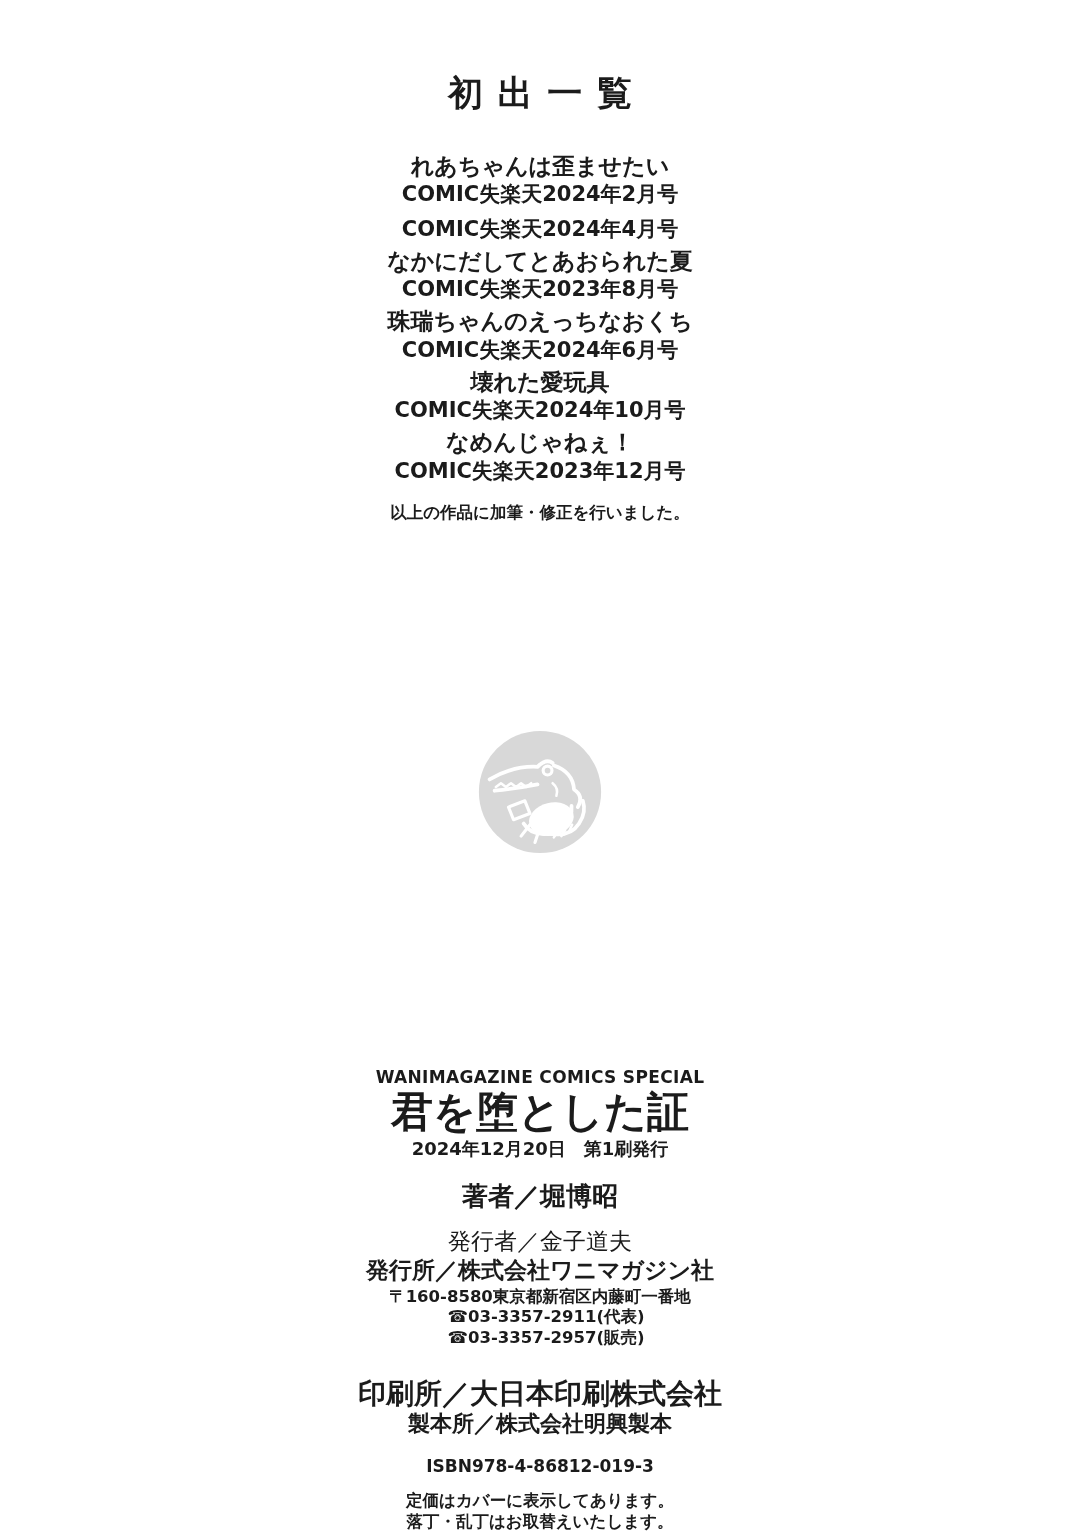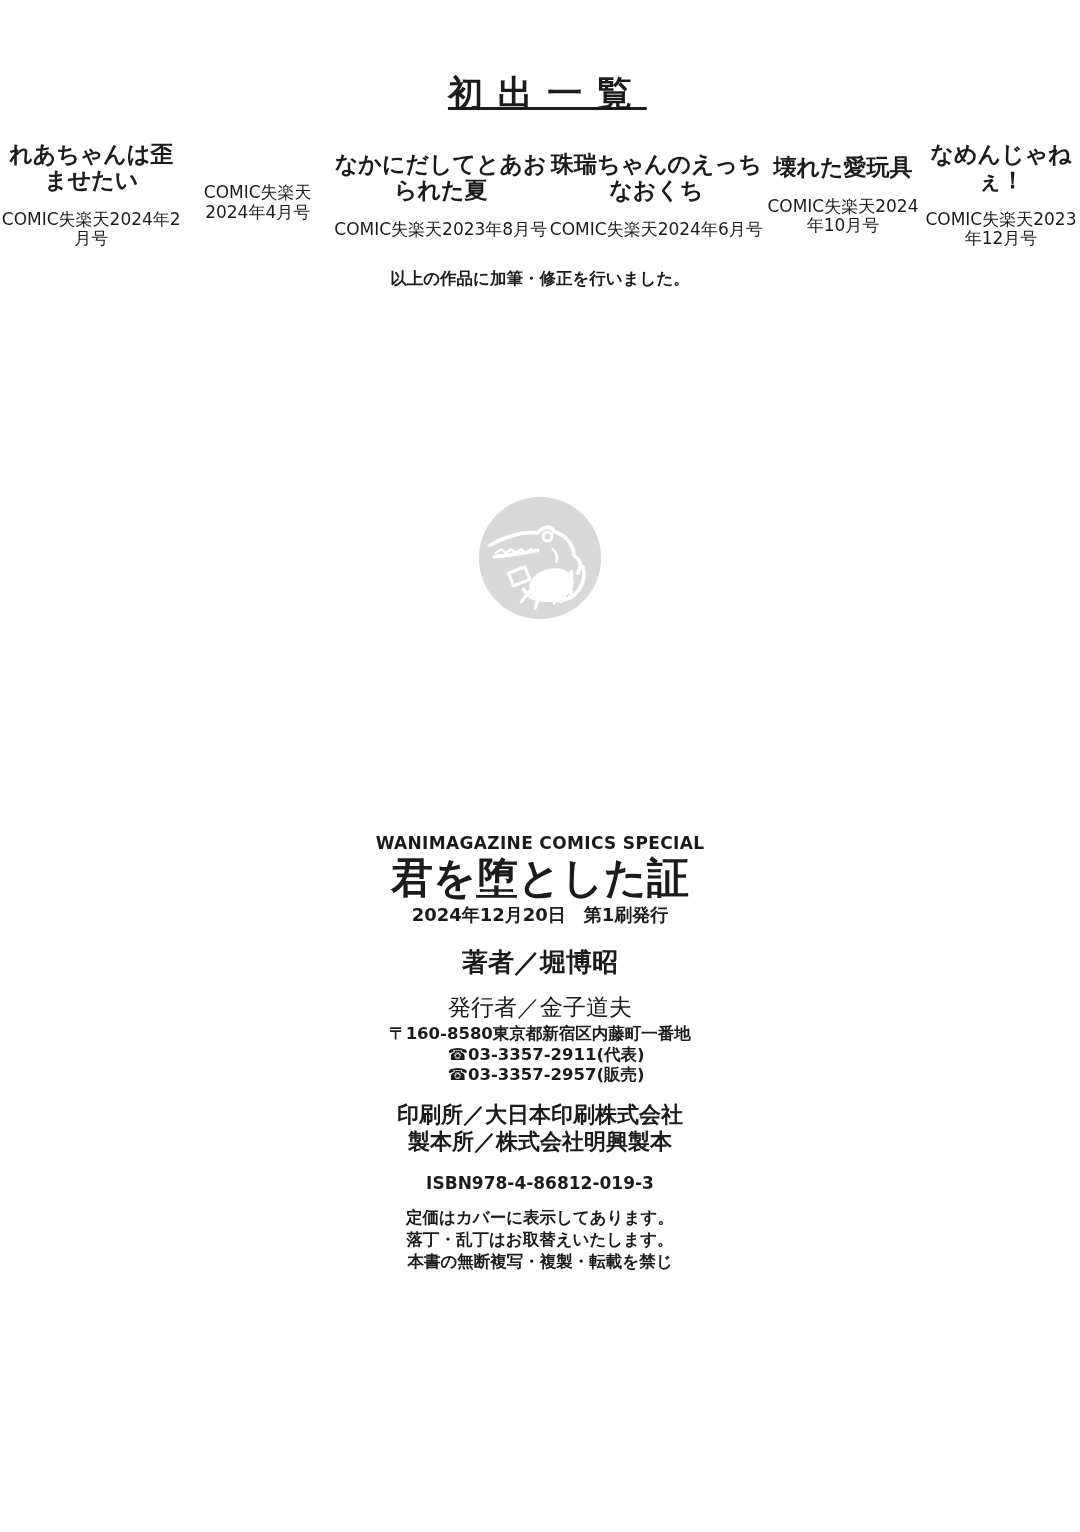--- a/index.html
+++ b/index.html
@@ -20,35 +20,34 @@
     flex-direction: column;
     align-items: center;
     padding-top: 70px;
     text-align: center;
   }
   .list-title {
     font-size: 35px;
     font-weight: 700;
     letter-spacing: 0.42em;
     text-indent: 0.42em;
-    margin-bottom: 24px;
-    text-decoration: underline;
+    margin-bottom: 36px;
   }
-  .entries { display: flex; flex-direction: row; align-items: center; }
+  .entries { display: flex; flex-direction: column; align-items: center; }
   .entry { margin-bottom: 7px; }
   .entry-title {
     font-size: 23px;
     font-weight: 700;
     line-height: 1.15;
   }
   .entry-source {
-    font-size: 17px;
-    font-weight: 400;
+    font-size: 21px;
+    font-weight: 700;
     line-height: 1.15;
-    margin-top: 16px;
+    margin-top: 3px;
   }
   .edit-note {
     font-size: 16.5px;
     font-weight: 700;
     margin-top: 12px;
   }
   .logo-wrap {
     margin-top: 205px;
     width: 126px;
     height: 126px;
@@ -61,21 +60,21 @@
   }
   .series-label { font-size: 17px; font-weight: 700; letter-spacing: 0.02em; }
   .book-title   { font-size: 42px; font-weight: 700; margin-top: 2px; line-height: 1.1; }
   .print-date   { font-size: 18px; font-weight: 700; margin-top: 2px; text-align: right; }
   .author-line  { font-size: 26px; font-weight: 700; margin-top: 18px; }
   .copyright    { font-size: 17px; font-weight: 700; margin-top: 3px; }
   .pub-person   { font-size: 23px; font-weight: 400; margin-top: 13px; line-height: 1.25; }
   .pub-company  { font-size: 23px; font-weight: 700; line-height: 1.25; }
   .pub-address  { font-size: 16.5px; font-weight: 700; margin-top: 2px; line-height: 1.25; }
   .pub-phone    { font-size: 16.5px; font-weight: 700; line-height: 1.25; margin-left: 12px; }
-  .printer-line { font-size: 22px; font-weight: 700; margin-top: 16px; line-height: 1.22; }
+  .printer-line { font-size: 28px; font-weight: 700; margin-top: 28px; line-height: 1.22; }
   .binder-line  { font-size: 22px; font-weight: 700; line-height: 1.22; }
   .isbn-line    { font-size: 17px; font-weight: 700; margin-top: 18px; }
   .notices      { margin-top: 14px; }
   .notice-line  { font-size: 16.5px; font-weight: 700; line-height: 1.32; }
 </style>
 </head>
 <body>
 
 <div class="page">
 
@@ -128,20 +127,21 @@
       </g>
     </svg>
   </div>
 
   <div class="colophon">
     <div class="series-label">WANIMAGAZINE COMICS SPECIAL</div>
     <div class="book-title">君を堕とした証</div>
     <div class="print-date">2024年12月20日　第1刷発行</div>
     <div class="author-line">著者／堀博昭</div>
     <div class="pub-person">発行者／金子道夫</div>
+    <div class="pub-company">発行所／株式会社ワニマガジン社</div>
     <div class="pub-address">〒160-8580東京都新宿区内藤町一番地</div>
     <div class="pub-phone">☎03-3357-2911(代表)</div>
     <div class="pub-phone">☎03-3357-2957(販売)</div>
     <div class="printer-line">印刷所／大日本印刷株式会社</div>
     <div class="binder-line">製本所／株式会社明興製本</div>
     <div class="isbn-line">ISBN978-4-86812-019-3</div>
     <div class="notices">
       <div class="notice-line">定価はカバーに表示してあります。</div>
       <div class="notice-line">落丁・乱丁はお取替えいたします。</div>
       <div class="notice-line">本書の無断複写・複製・転載を禁じ</div>

